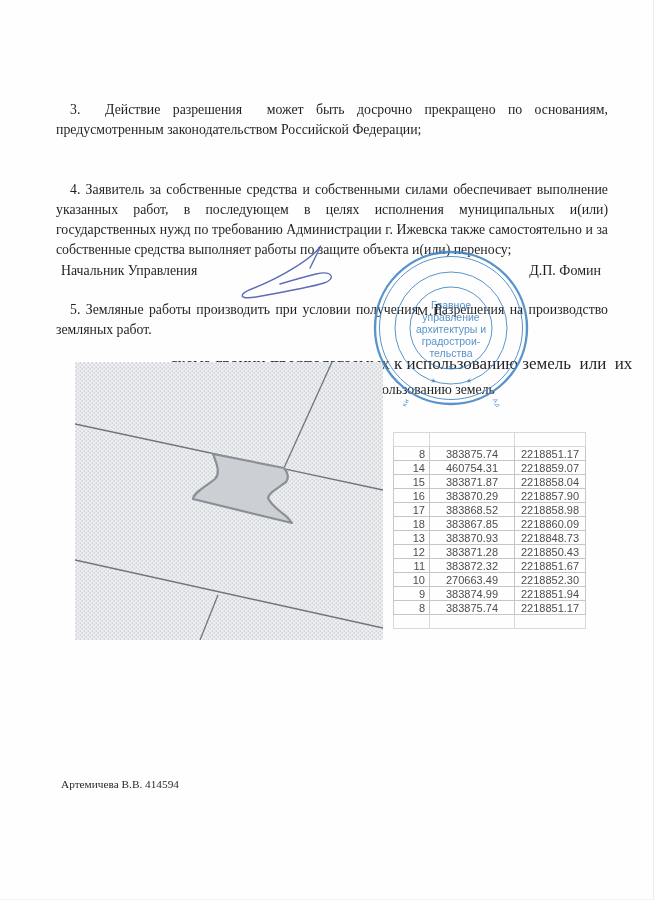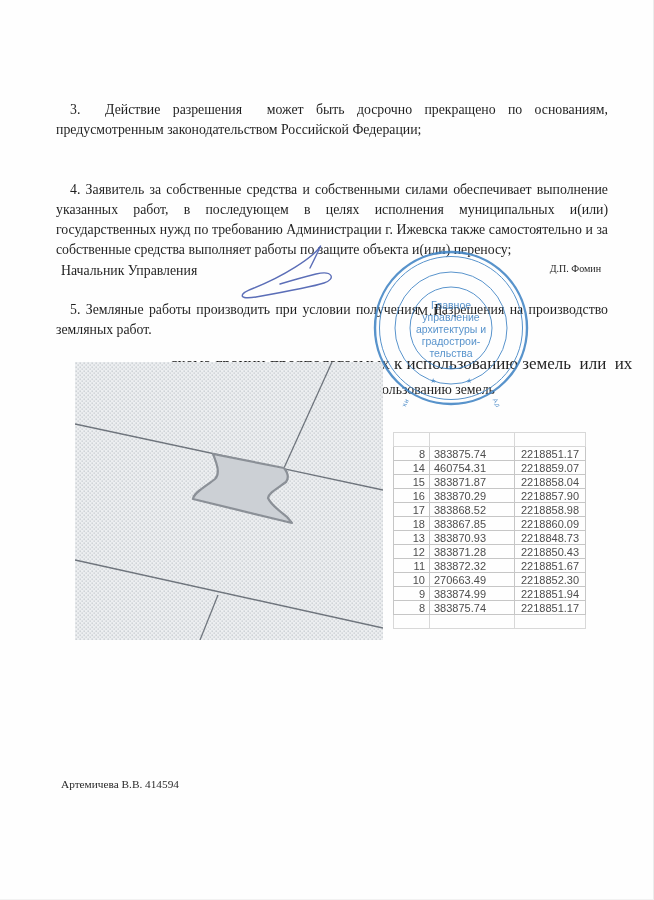--- a/index.html
+++ b/index.html
@@ -8,39 +8,39 @@
   .page{position:absolute;inset:0;background:#fefefe;border-right:1px solid #ececec;border-bottom:1px solid #f2f2f2;padding-left:12px;}
 
   
   .text-block{position:absolute;left:56px;top:60px;width:552px;font-size:13.8px;line-height:20px;
               text-align:justify;white-space:pre-wrap;}
   .para{text-indent:14px;margin:0;}
   .para-attachment{text-indent:32px;margin:0;}
 
   
   .sig-title{position:absolute;left:61px;top:263px;font-size:13.8px;}
-  .sig-name{position:absolute;right:52px;top:263px;font-size:10px;}
+  .sig-name{position:absolute;right:52px;top:263px;font-size:14px;}
   .mp-mark{position:absolute;left:395px;top:304px;font-size:12.5px;letter-spacing:1px;color:#222;margin-left:22px;}
   .signature-svg{position:absolute;left:232px;top:238px;width:130px;height:66px;}
 
   
   .stamp{position:absolute;left:372px;top:249px;width:158px;height:158px;opacity:0.88;}
 
   
   .caption{position:absolute;left:170px;top:354px;font-size:17px;white-space:pre-wrap;color:#242424;}
 
   
   .map{position:absolute;left:75px;top:362px;width:308px;height:278px;}
 
   
   .coord-table{position:absolute;left:393px;top:432px;border-collapse:collapse;
                font-family:"Liberation Sans", sans-serif;font-size:11px;color:#4d4d4d;}
   .coord-table td{border:1px solid #c6c6c6;height:13px;padding:0 4px;background:transparent;}
   .coord-table td.pt{width:27px;text-align:right;}
-  .coord-table td.cx{width:76px;text-align:left;}
+  .coord-table td.cx{width:76px;text-align:center;}
   .coord-table td.cy{width:62px;text-align:center;}
   .coord-table tr.ghost td{border-color:#d8d8d8;}
 
   .footer-code{position:absolute;left:61px;top:778px;font-size:11.3px;color:#2a2a2a;}
 </style>
 </head>
 <body>
 
 <div class="page">
 

